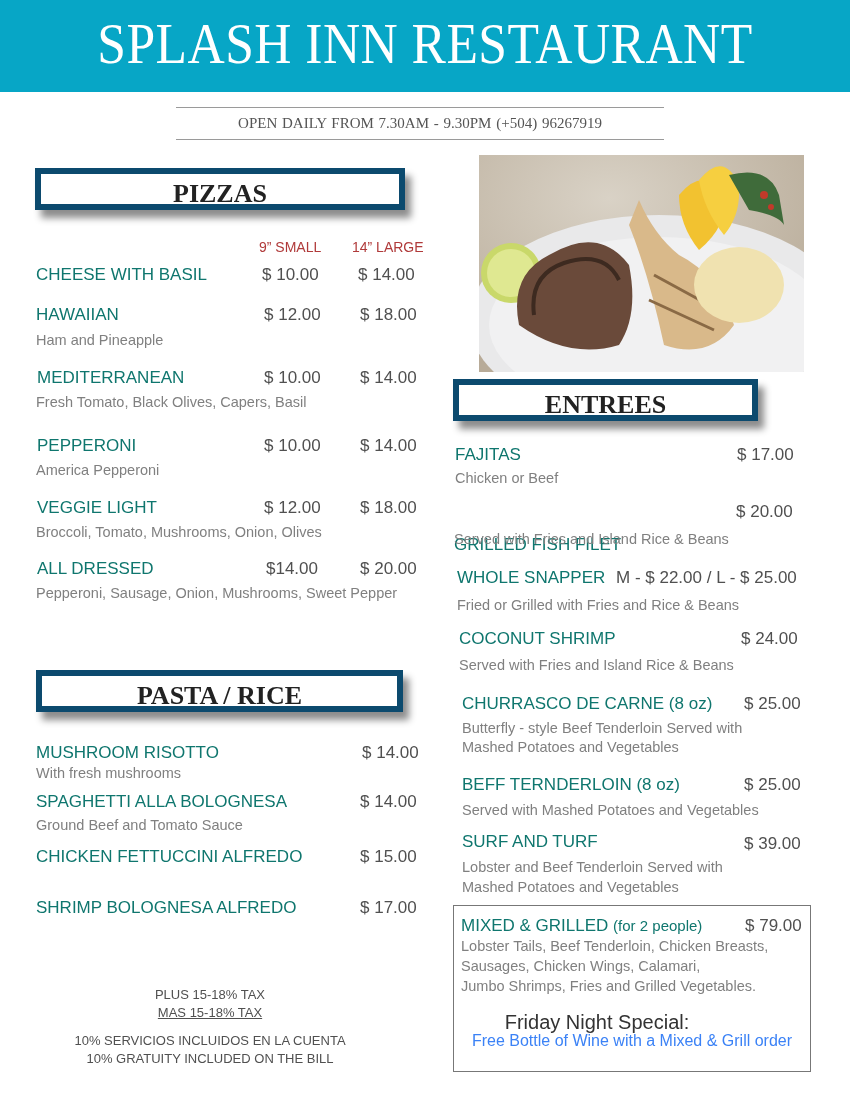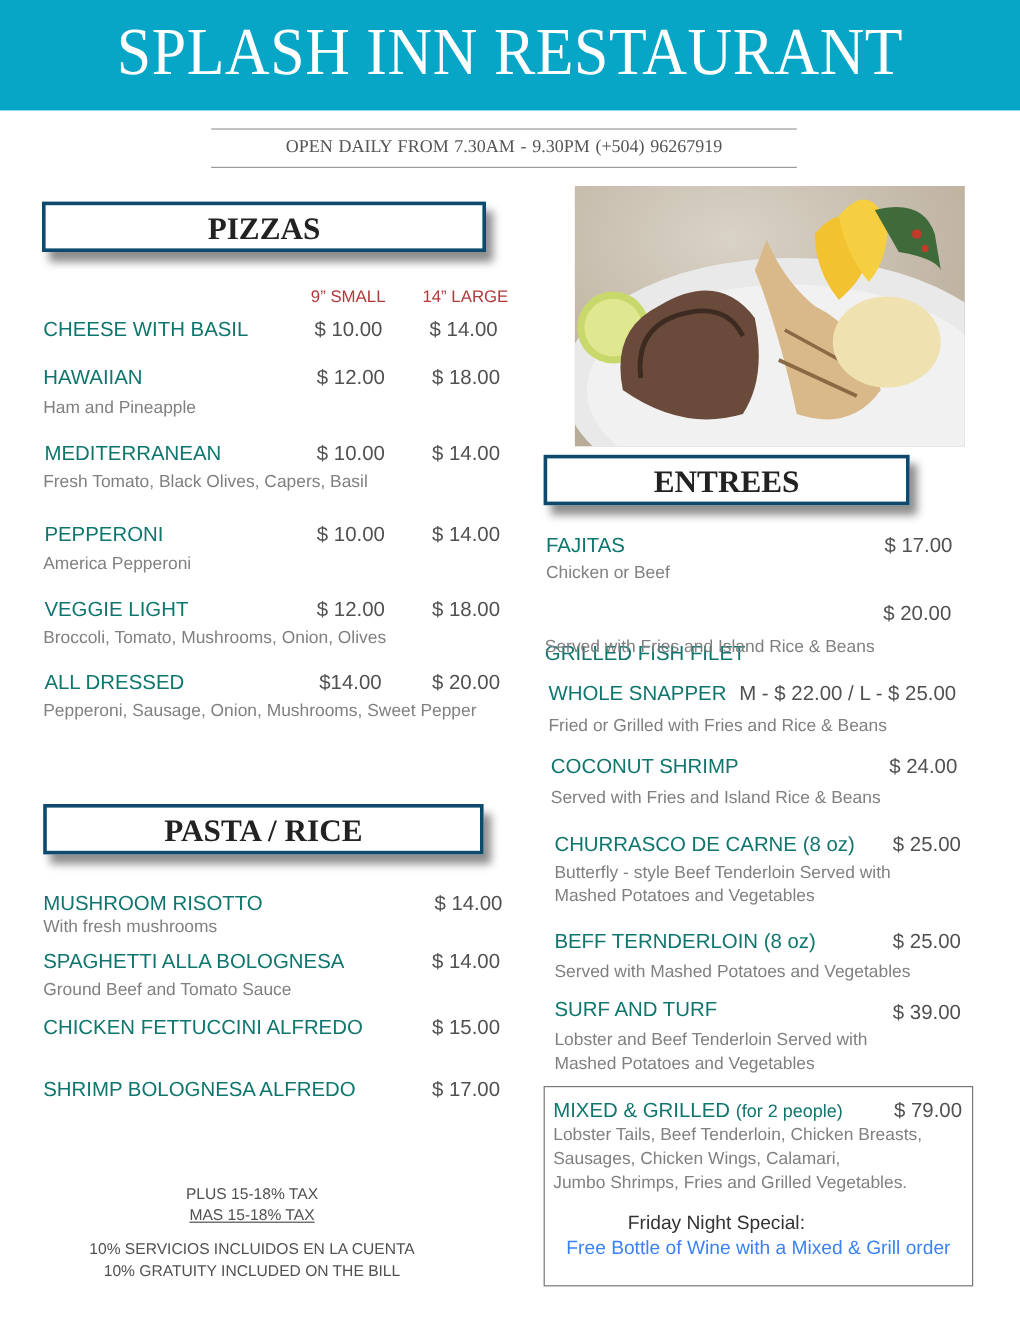--- a/index.html
+++ b/index.html
@@ -8,21 +8,21 @@
 
   .header { position: absolute; left: 0; top: 0; width: 850px; height: 92px; background: #07a6c6; }
   .header-title { position: absolute; left: 0; top: 12px; width: 850px; text-align: center;
     font-family: "Liberation Serif", "DejaVu Serif", serif; color: #ffffff; font-size: 56px; letter-spacing: 0.5px;
     transform: scaleX(0.92); }
 
   .hours { position: absolute; left: 176px; top: 107px; width: 488px; height: 33px;
     border-top: 1px solid #9a9a9a; border-bottom: 1px solid #9a9a9a; text-align: center;
     font-family: "Liberation Serif", "DejaVu Serif", serif; font-size: 15px; color: #555; line-height: 31px; word-spacing: 1px; }
 
-  .section-box { position: absolute; background: #fff; border: 3px solid #0c4a6e;
+  .section-box { position: absolute; background: #fff; border: 6px solid #0c4a6e;
     box-shadow: 6px 8px 7px rgba(0,0,0,0.45); text-align: center;
     font-family: "Liberation Serif", "DejaVu Serif", serif; font-weight: bold; color: #222; font-size: 26px; }
 
   .row { position: absolute; font-size: 17px; color: #0f766e; white-space: nowrap; }
   .desc { position: absolute; font-size: 14.5px; color: #808080; white-space: nowrap; }
   .price { position: absolute; font-size: 17px; color: #505050; white-space: nowrap; }
   .size-label { position: absolute; font-size: 14px; color: #b03a3a; white-space: nowrap; }
 
   .photo { position: absolute; left: 479px; top: 155px; width: 325px; height: 217px; overflow: hidden; background: #cfc6b8; }
 
@@ -172,14 +172,14 @@
 
 <div class="special-box"></div>
 <div class="row" style="left:461px;top:916px;">
   <span>MIXED &amp; GRILLED</span>
   <span style="font-size:15px;">(for 2 people)</span>
 </div>
 <div class="price" style="left:745px;top:916px;">$ 79.00</div>
 <div class="desc" style="left:461px;top:938px;">Lobster Tails, Beef Tenderloin, Chicken Breasts,</div>
 <div class="desc" style="left:461px;top:958px;">Sausages, Chicken Wings, Calamari,</div>
 <div class="desc" style="left:461px;top:978px;">Jumbo Shrimps, Fries and Grilled Vegetables.</div>
-<div style="position:absolute;left:453px;top:1011px;width:288px;text-align:center;font-size:16px;color:#333;">Friday Night Special:</div>
+<div style="position:absolute;left:453px;top:1011px;width:288px;text-align:center;font-size:20px;color:#333;">Friday Night Special:</div>
 <div style="position:absolute;left:453px;top:1032px;width:358px;text-align:center;font-size:16px;color:#3b82f6;white-space:nowrap;">Free Bottle of Wine with a Mixed &amp; Grill order</div>
 
 </body></html>

